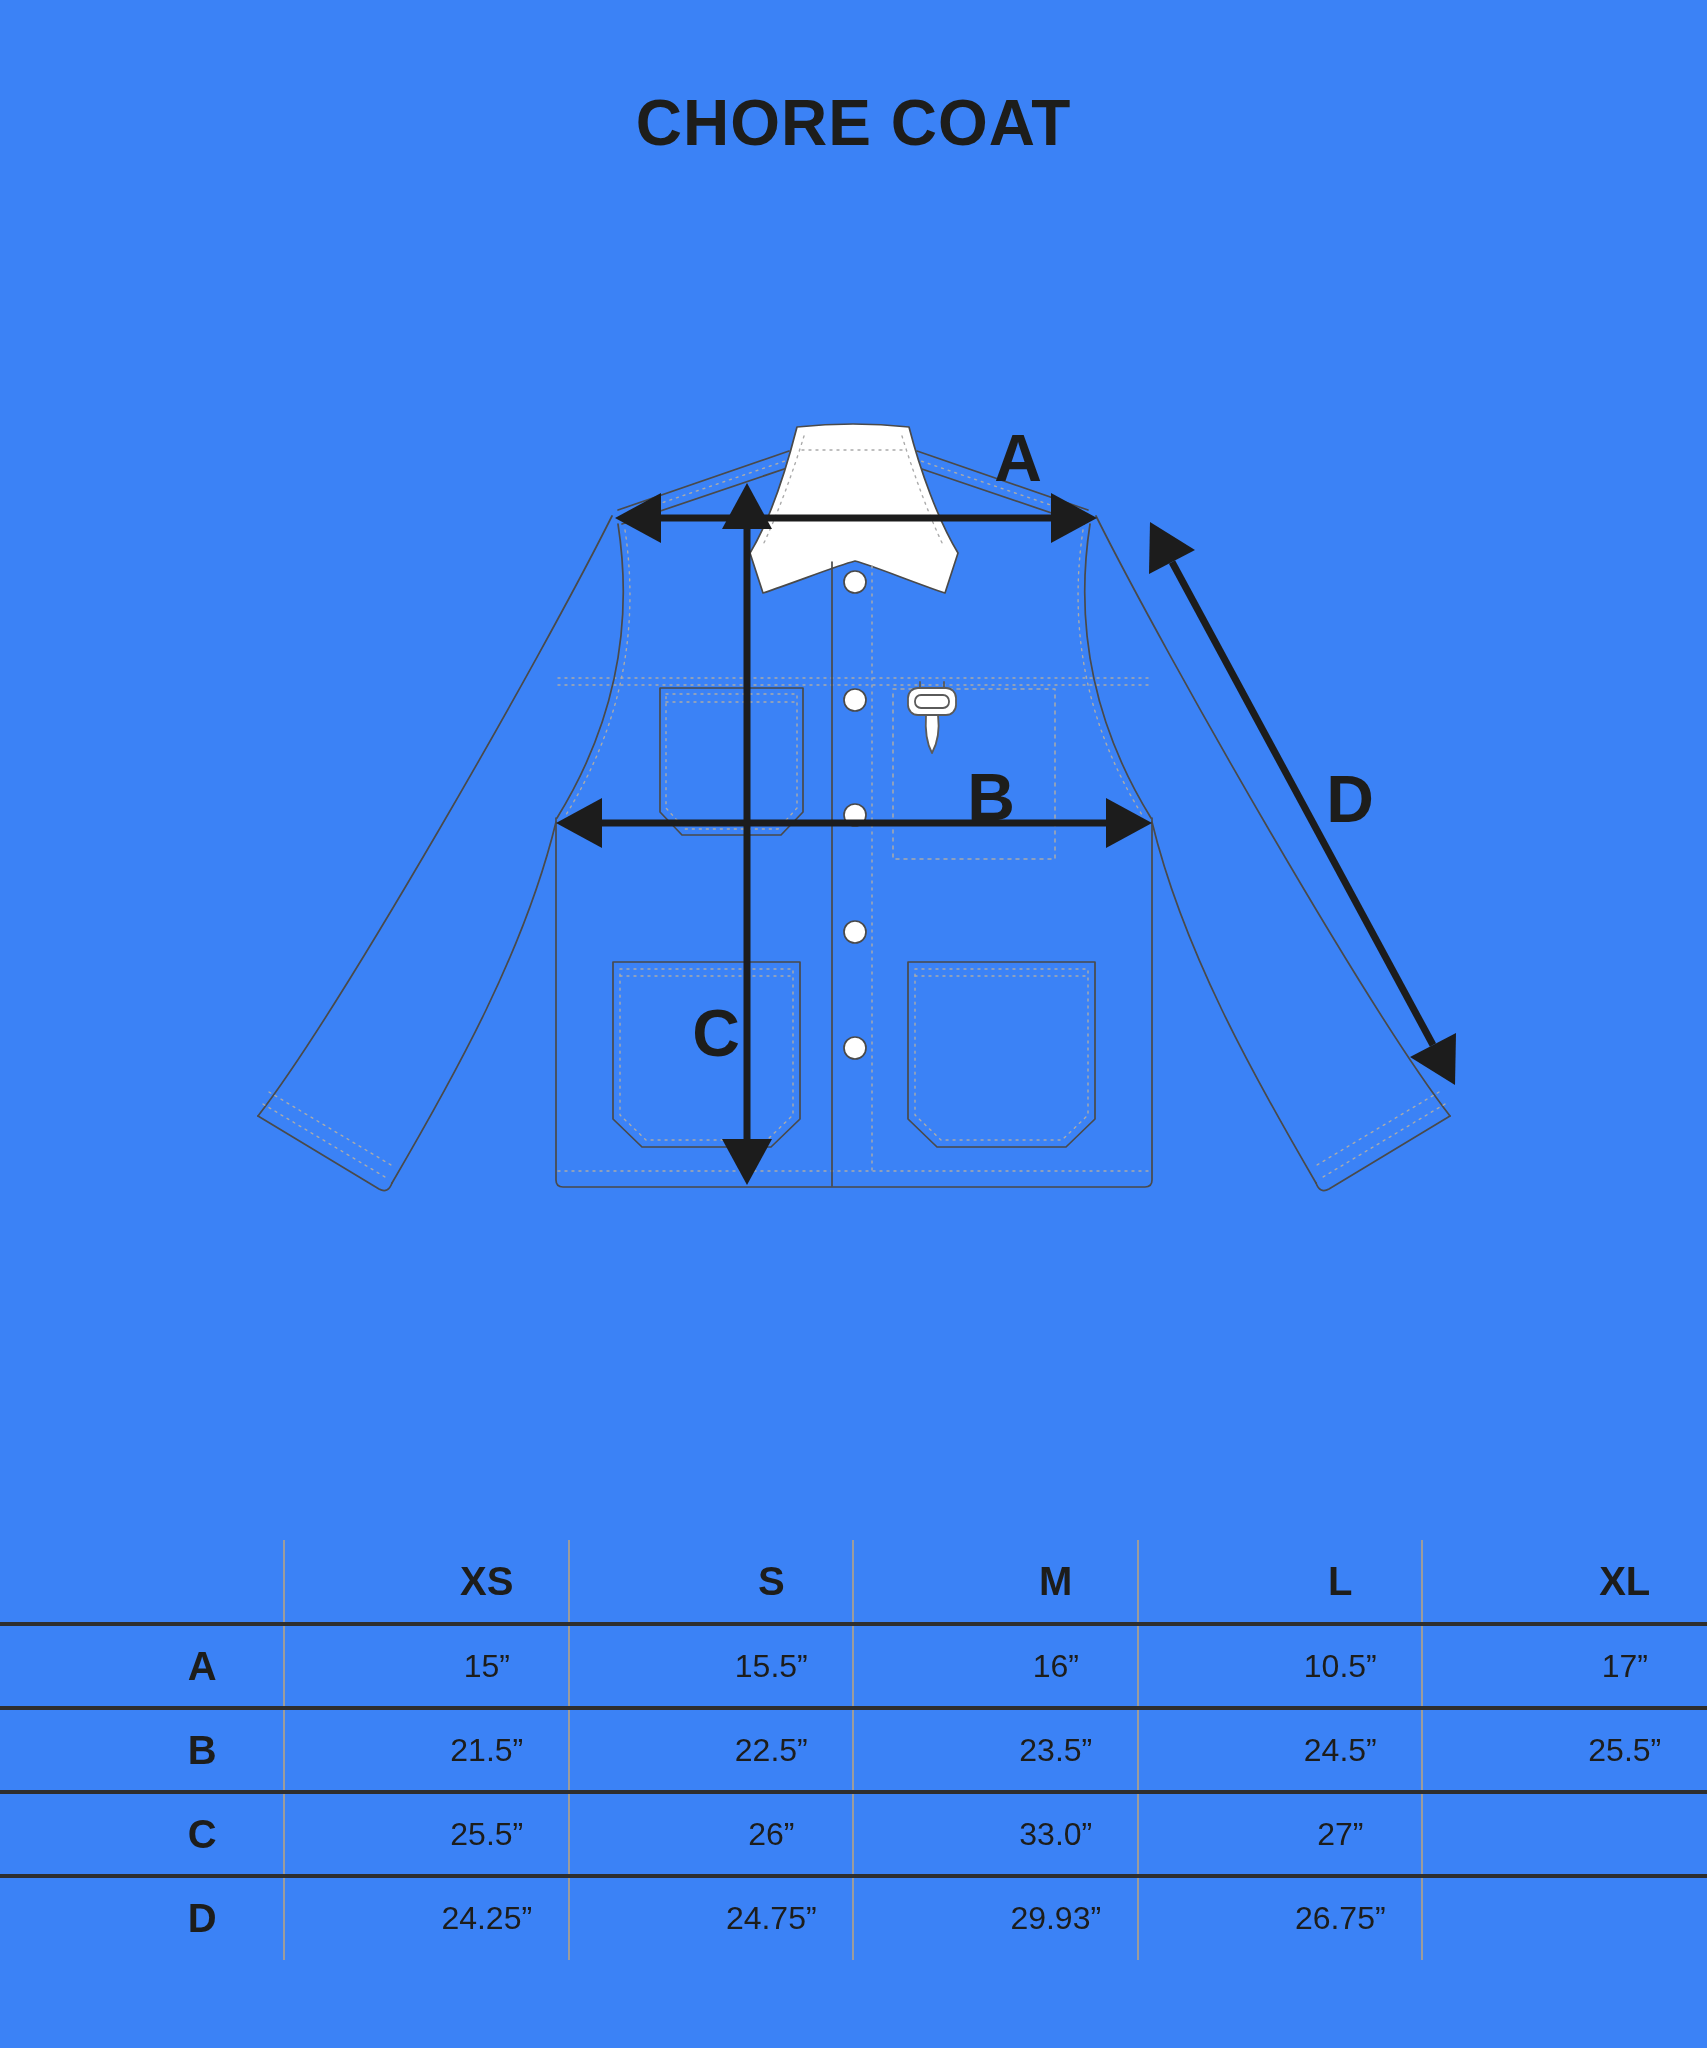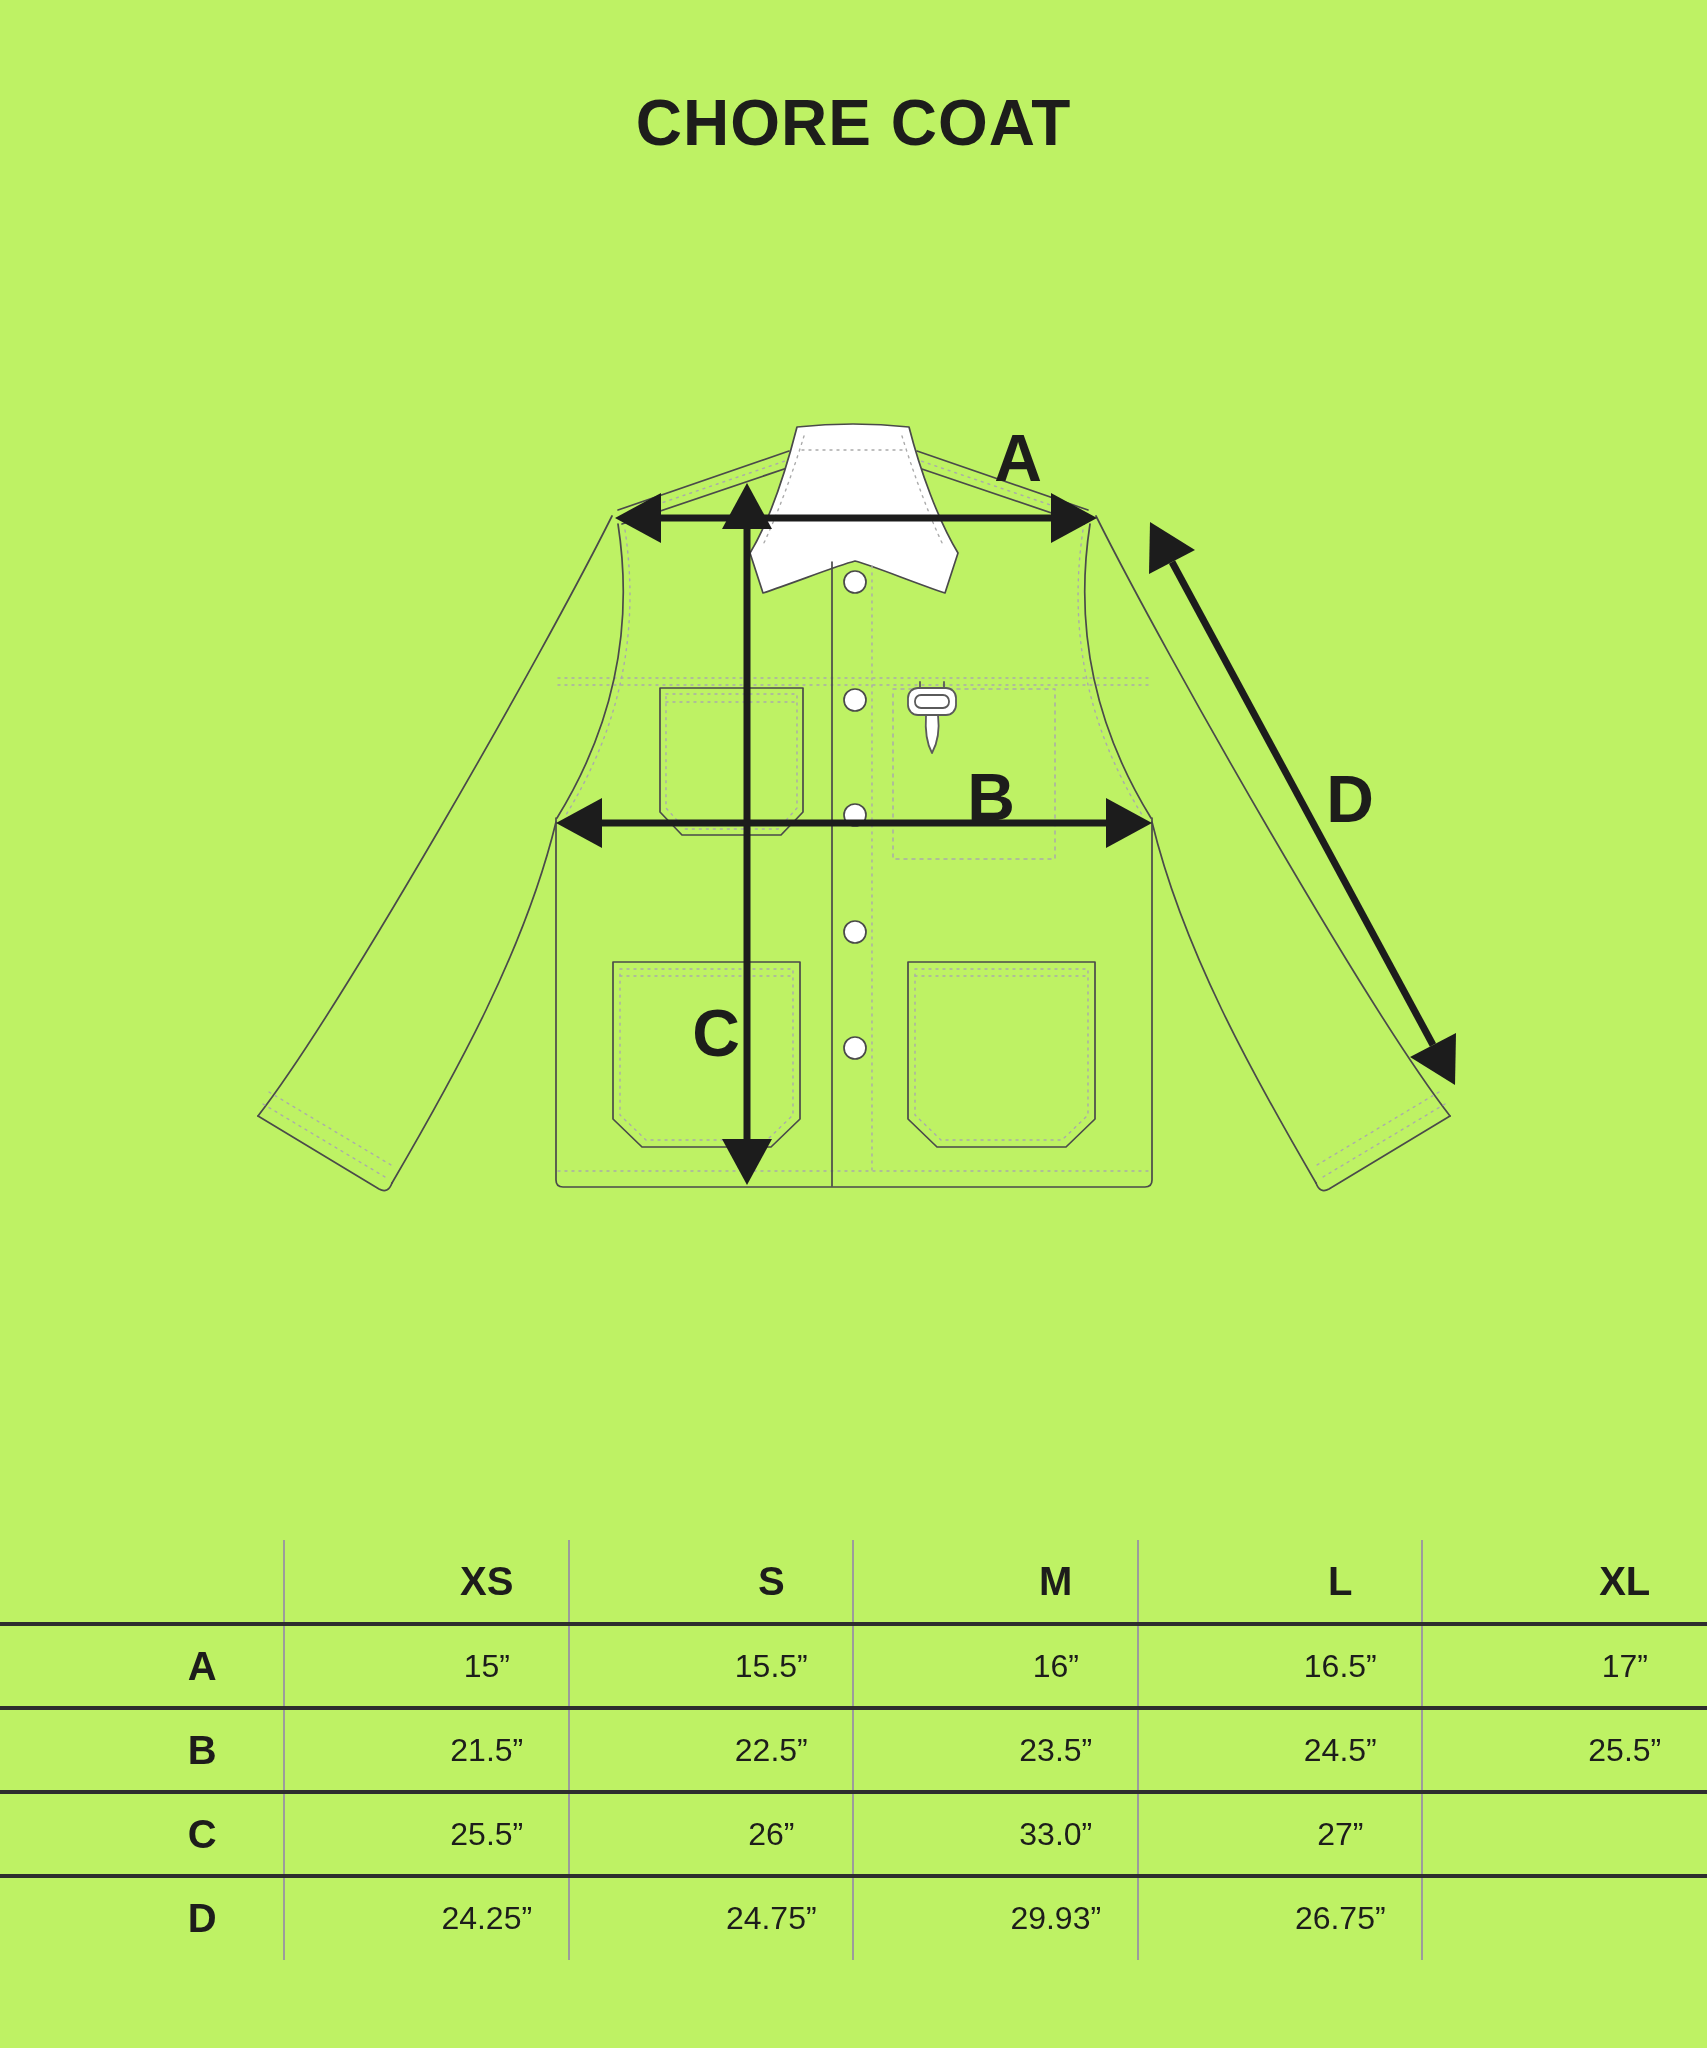--- a/index.html
+++ b/index.html
@@ -1,17 +1,17 @@
 <!DOCTYPE html>
 <html><head>
 <meta charset="utf-8">
 <style>
   html,body{margin:0;padding:0;background:#ffffff;width:1707px;height:2048px;overflow:hidden;
     font-family:"Liberation Sans",sans-serif;color:#1d1d1b;}
-  .page{position:relative;width:1707px;height:2048px;background:#bef264;}
+  .page{position:relative;width:1707px;height:2048px;background:#3b82f6;}
   .title{position:absolute;top:86px;left:0;width:1707px;text-align:center;
     font-size:64px;font-weight:bold;letter-spacing:1px;color:#1d1d1b;}
   .sketch{position:absolute;top:0;left:0;}
   
   .tbl{position:absolute;top:1540px;left:0;width:1707px;height:420px;}
   .vline{position:absolute;top:0;width:2px;height:420px;background:#9c9c9c;}
   .hline{position:absolute;left:0;width:1707px;height:4px;background:#2e2e2e;}
   .trow{position:absolute;left:12px;width:1707px;display:grid;grid-template-columns:repeat(6,284.5px);padding-left:48px;}
   .cell{display:flex;align-items:center;justify-content:center;font-size:32px;font-weight:400;}
   .hcell,.lcell{font-weight:bold;font-size:40px;}
@@ -165,21 +165,21 @@
       <div class="cell hcell">M</div>
       <div class="cell hcell">L</div>
       <div class="cell hcell">XL</div>
     </div>
 
     <div class="trow r1">
       <div class="cell lcell">A</div>
       <div class="cell">15”</div>
       <div class="cell">15.5”</div>
       <div class="cell">16”</div>
-      <div class="cell">16.5”</div>
+      <div class="cell">10.5”</div>
       <div class="cell">17”</div>
     </div>
 
     <div class="trow r2">
       <div class="cell lcell">B</div>
       <div class="cell">21.5”</div>
       <div class="cell">22.5”</div>
       <div class="cell">23.5”</div>
       <div class="cell">24.5”</div>
       <div class="cell">25.5”</div>

